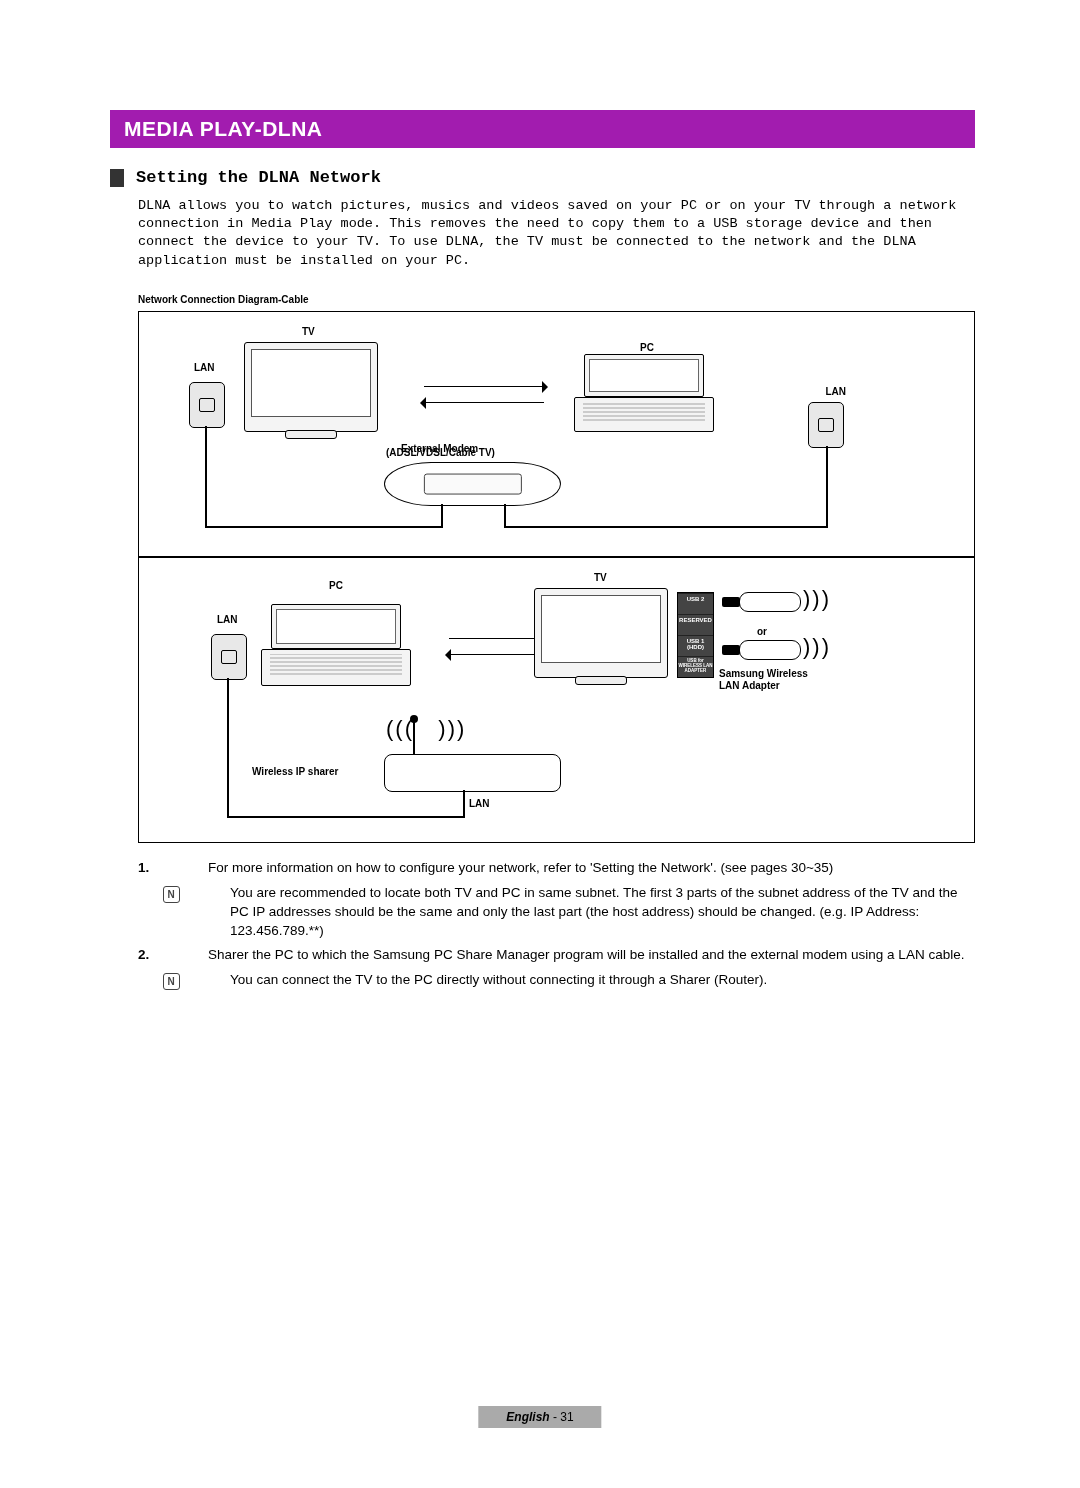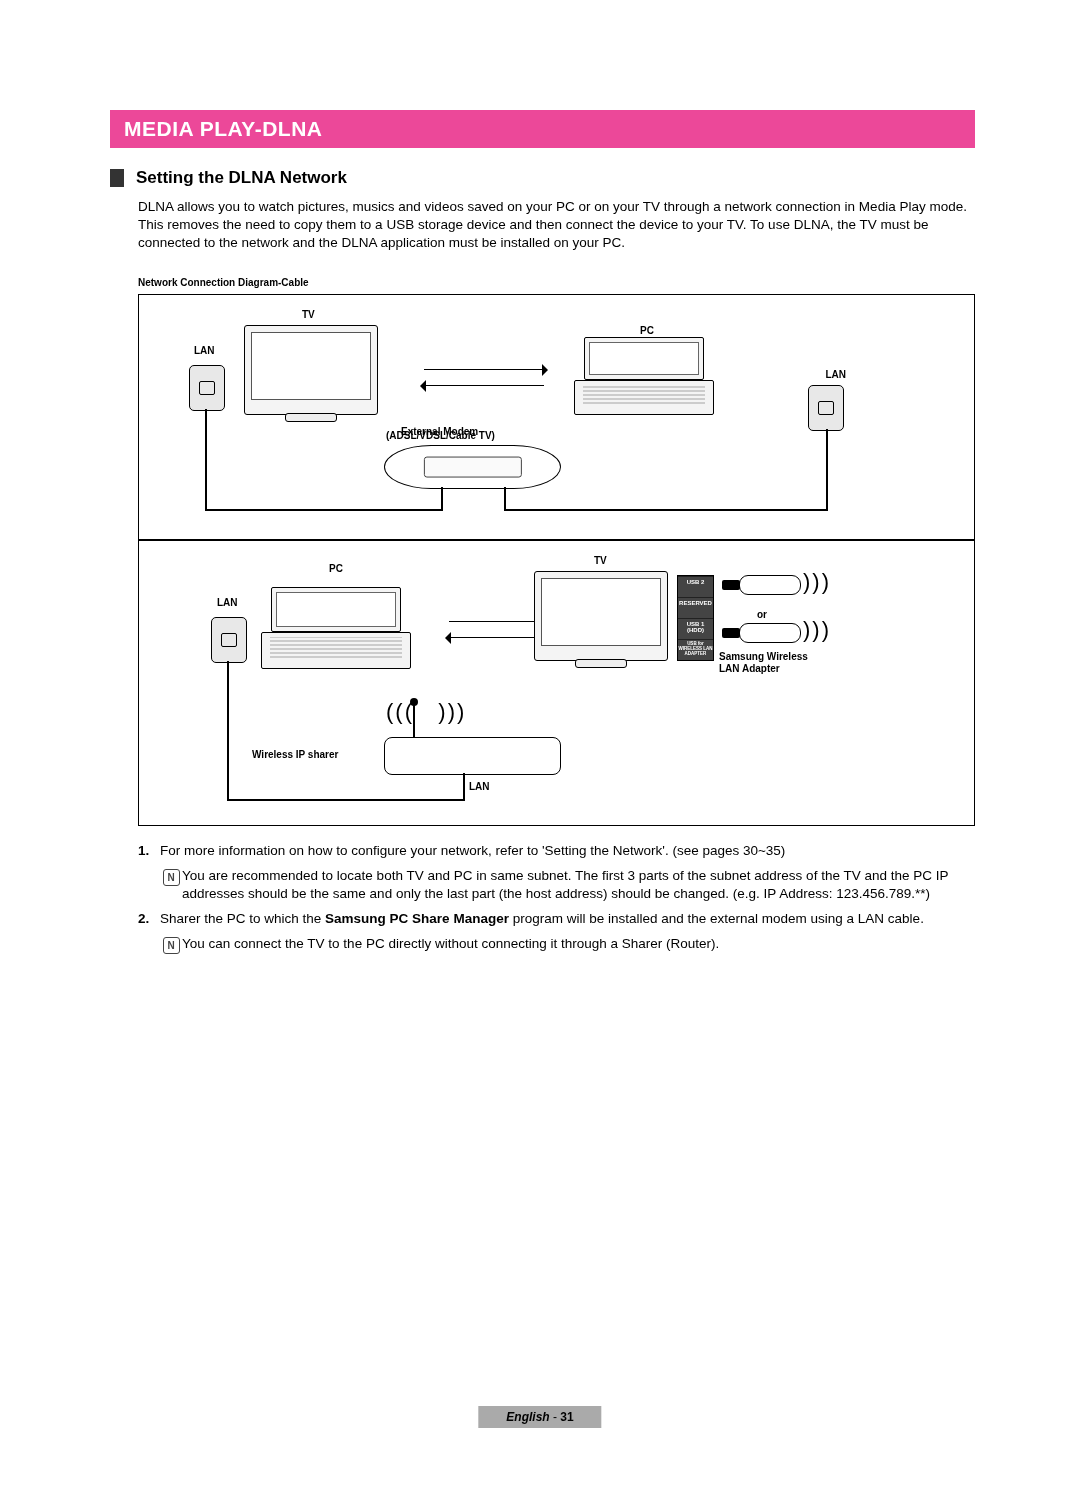--- a/index.html
+++ b/index.html
@@ -12,21 +12,21 @@
     width: 1080px;
   }
   .page {
     width: 1080px;
     height: 1488px;
     box-sizing: border-box;
     padding: 110px 105px 40px 110px;
     position: relative;
   }
   .chapter-bar {
-    background: #ec4899;
+    background: #a21caf;
     color: #fff;
     font-weight: bold;
     font-size: 21px;
     padding: 7px 14px 7px 14px;
     letter-spacing: 0.5px;
   }
   .section-row {
     display: flex;
     align-items: center;
     margin-top: 20px;
@@ -35,25 +35,27 @@
   .red-square {
     width: 14px;
     height: 18px;
     background: #333;
     margin-right: 12px;
     flex: 0 0 auto;
   }
   .section-title {
     font-size: 17px;
     font-weight: bold;
+    font-family: Liberation Mono, monospace;
   }
   .body-text {
     margin-left: 28px;
     margin-top: 8px;
     line-height: 1.35;
+    font-family: Liberation Mono, monospace;
   }
   .sub-heading {
     font-weight: bold;
     font-size: 10px;
     margin-top: 24px;
     margin-left: 28px;
     margin-bottom: 6px;
   }
   .diagram-box {
     margin-left: 28px;
@@ -200,22 +202,22 @@
   .note-num { width: 22px; font-weight:bold; flex:0 0 auto; }
   .note-icon {
     width: 22px; flex:0 0 auto;
     display:flex; align-items:flex-start; justify-content:center;
   }
   .note-icon span{
     display:inline-block; width:15px; height:15px; border:1.2px solid #444; border-radius:3px;
     font-size:10px; line-height:15px; text-align:center; font-weight:bold; color:#444;
     margin-top:2px;
   }
-  .note-body { flex:1; }
-  .bold { font-weight:bold; }
+  .note-body { flex:1;margin-left:48px; }
+  .bold { font-weight:normal; }
 
   .footer {
     position:absolute; left:50%; transform:translateX(-50%);
     bottom: 60px;
     background:#aaa; color:#000;
     padding:4px 28px;
     font-size:12px;
   }
   .footer .lang { font-style:italic; font-weight:bold; }
 </style>

